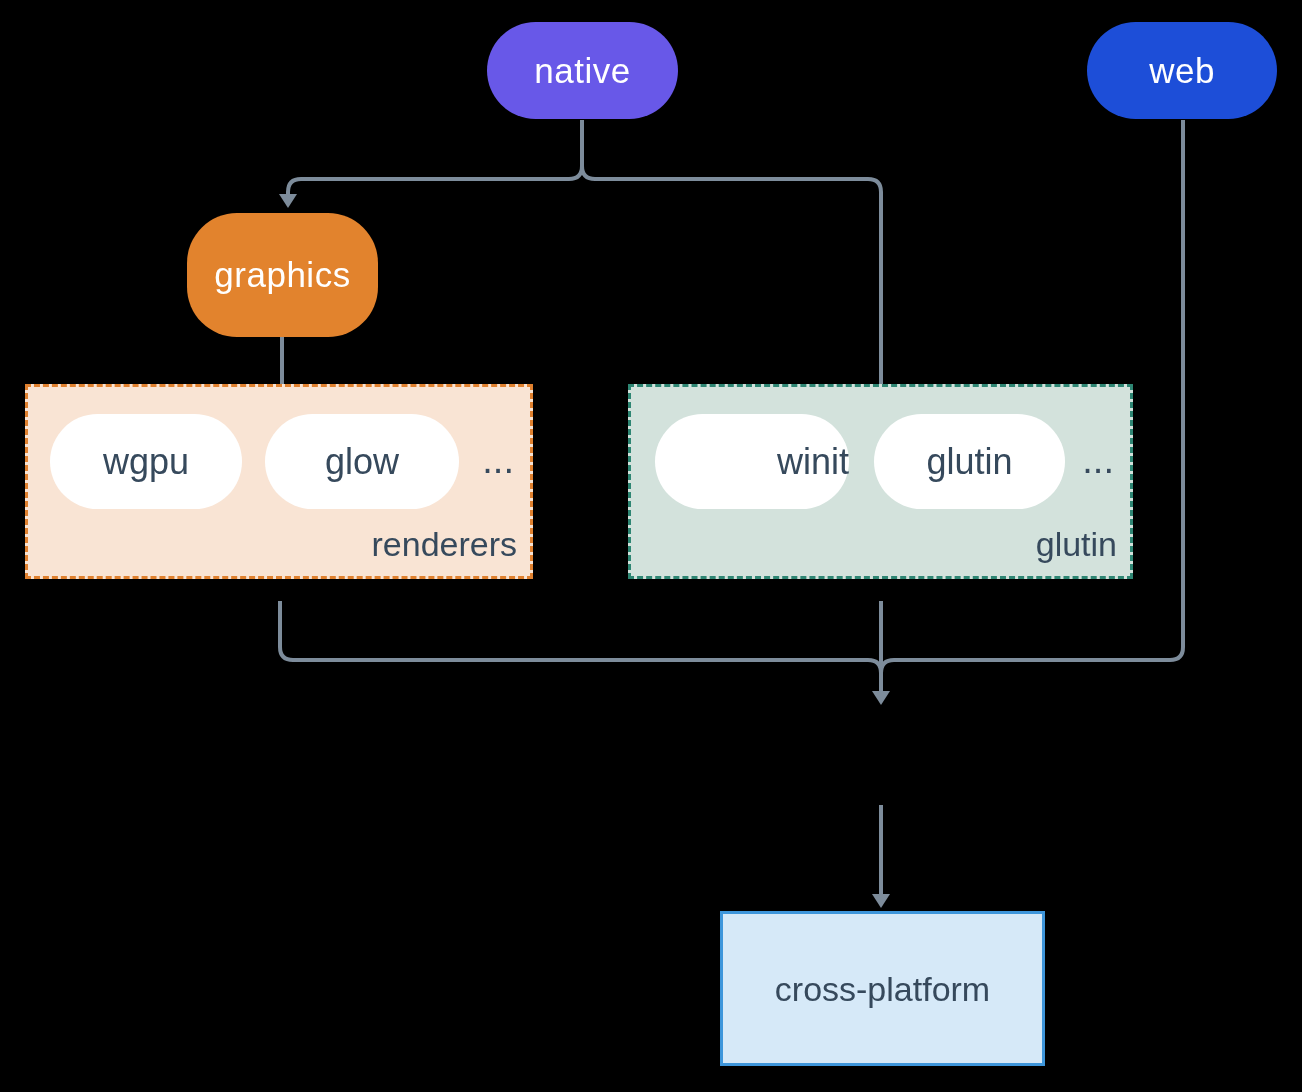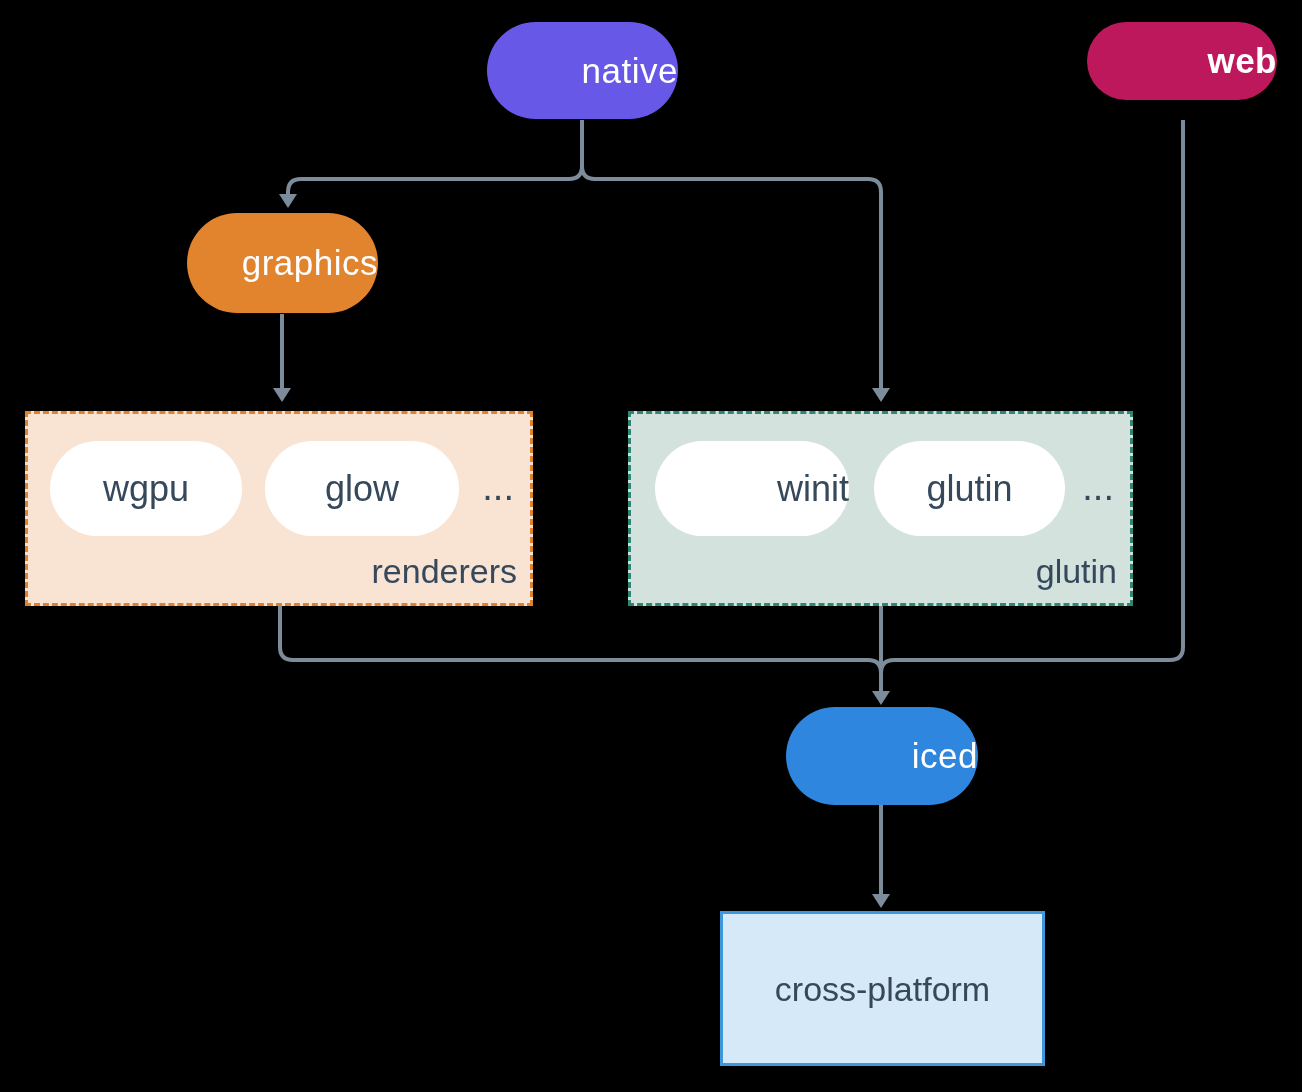--- a/index.html
+++ b/index.html
@@ -19,33 +19,33 @@
     position: absolute;
     left: 0; top: 0;
     width: 1302px;
     height: 1092px;
   }
   .pill {
     position: absolute;
     border-radius: 50px;
     display: flex;
     align-items: center;
-    justify-content: flex-end;
+    justify-content: center;
     font-size: 35px;
     color: #ffffff;
     letter-spacing: 0.5px;
   }
   .pill-native   { left: 487px; top: 22px;  width: 191px; height: 97px; background: #6858E8; }
-  .pill-web      { left: 1087px; top: 22px; width: 190px; height: 78px; background: #be185d; font-weight: bold; }
-  .pill-graphics { left: 187px; top: 213px; width: 191px; height: 100px; background: #E2832D; }
+  .pill-web      { left: 1087px; top: 22px; width: 190px; height: 97px; background: #1d4ed8; }
+  .pill-graphics { left: 187px; top: 213px; width: 191px; height: 124px; background: #E2832D; }
   .pill-iced     { left: 786px; top: 707px; width: 192px; height: 98px;  background: #2E86DE; }
 
   .group {
     position: absolute;
-    top: 411px;
+    top: 384px;
     height: 195px;
     box-sizing: border-box;
     border-width: 3px;
     border-style: dashed;
     padding-left: 20px;
   }
   .group-renderers {
     left: 25px;
     width: 508px;
     background: #F9E4D4;
@@ -161,21 +161,18 @@
     <div class="inner-pill p0">
       <span>winit</span>
     </div>
     <div class="inner-pill p1">
       <span>glutin</span>
     </div>
     <span class="ellipsis">...</span>
     <span class="group-label">glutin</span>
   </div>
 
-  <div class="pill pill-iced">
-    <span>iced</span>
-  </div>
 
   <div class="app-box">
     <span>cross-platform</span>
   </div>
 
 </div>
 
 </body></html>

